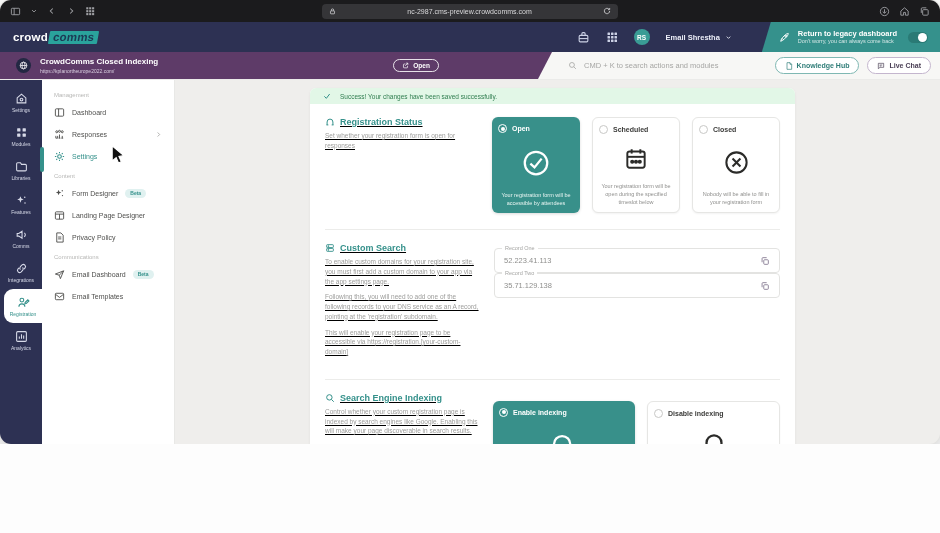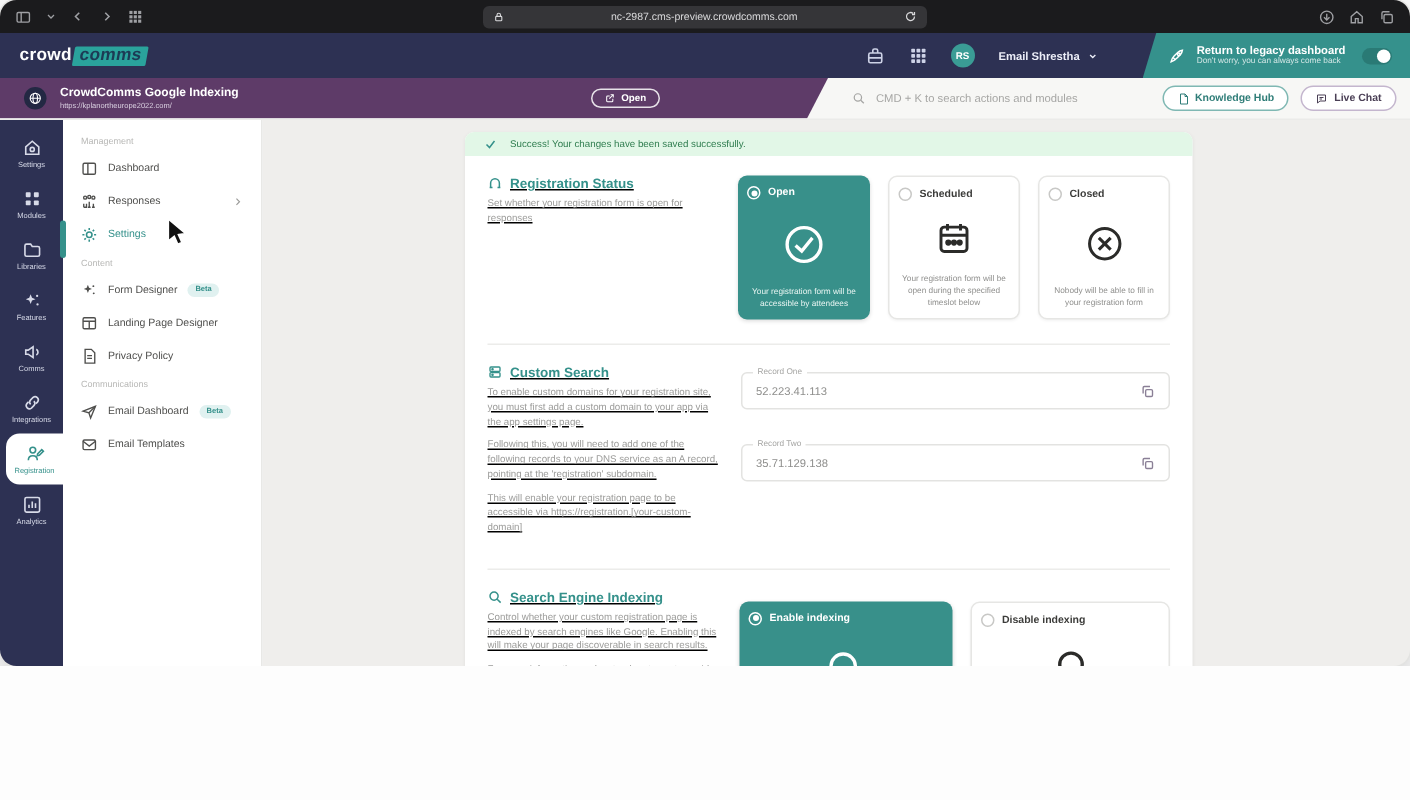--- a/index.html
+++ b/index.html
@@ -87,21 +87,21 @@
   .oc-icon { flex:1; display:flex; align-items:center; justify-content:center; }
   .oc-desc { font-size:5.5px; line-height:1.45; text-align:center; }
   .sel .oc-desc { color:#e8f5f2; }
   .unsel .oc-desc { color:#8f8f8d; }
   .radio { width:9px; height:9px; border-radius:50%; border:1.5px solid #c8c8c6; position:relative; flex:none; }
   .radio.on { border-color:#fff; }
   .radio.on::after { content:""; position:absolute; inset:1.5px; background:#fff; border-radius:50%; }
   .opt-card.wide1 { width:142px; }
   .opt-card.wide2 { width:133px; }
 
-  .fields { flex:1; display:flex; flex-direction:column; gap:23px; padding-top:5px; }
+  .fields { flex:1; display:flex; flex-direction:column; padding-top:5px; }
   .field { position:relative; border:1px solid #e3e3e1; border-radius:4px; height:25px; display:flex; align-items:center; padding:0 9px; }
   .flabel { position:absolute; top:-4px; left:7px; background:#fff; padding:0 3px; font-size:5.5px; color:#a5a5a3; }
   .fvalue { flex:1; font-size:7.5px; color:#8f8f8d; }
   .copybtn { display:flex; color:#8a7f96; }
 
   .doc-btn { margin-top:10px; display:inline-flex; align-items:center; gap:5px; background:#ededeb; border:none;
              border-radius:3px; padding:5px 9px; font-size:7px; color:#4f4f4d; font-family:inherit; }
   .idx-row { display:flex; gap:12px; margin-top:8px; }
 </style>
 </head>
@@ -236,21 +236,21 @@
   <div class="appbar">
     <div class="purple">
       <span class="globe-wrap">
         <svg width="9" height="9" viewBox="0 0 24 24" fill="none" stroke="currentColor" stroke-width="2">
             <circle cx="12" cy="12" r="9"></circle>
             <ellipse cx="12" cy="12" rx="4" ry="9"></ellipse>
             <line x1="3" y1="12" x2="21" y2="12"></line>
           </svg>
         </span>
       <div>
-        <div class="app-title">CrowdComms Google Indexing</div>
+        <div class="app-title">CrowdComms Closed Indexing</div>
         <div class="app-url">https://kplanortheurope2022.com/</div>
       </div>
       <button class="open-btn">
         <svg width="7" height="7" viewBox="0 0 24 24" fill="none" stroke="currentColor" stroke-width="2.4">
             <path d="M19 13 v5 a2 2 0 0 1 -2 2 H7 a2 2 0 0 1 -2 -2 V9 a2 2 0 0 1 2 -2 h5"></path>
             <polyline points="14,4 20,4 20,10"></polyline>
             <line x1="11" y1="13" x2="20" y2="4"></line>
           </svg>
         <span>Open</span>
       </button>

